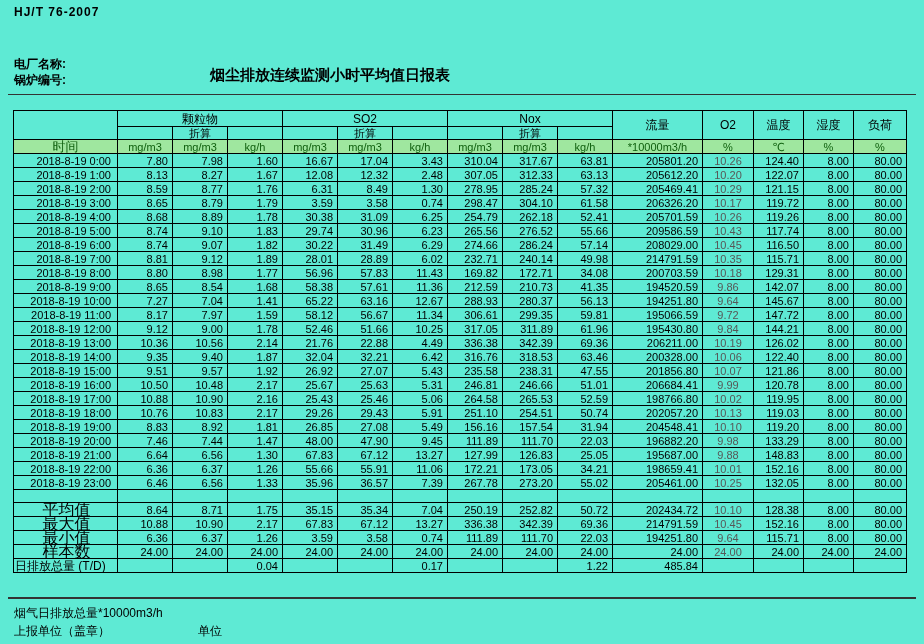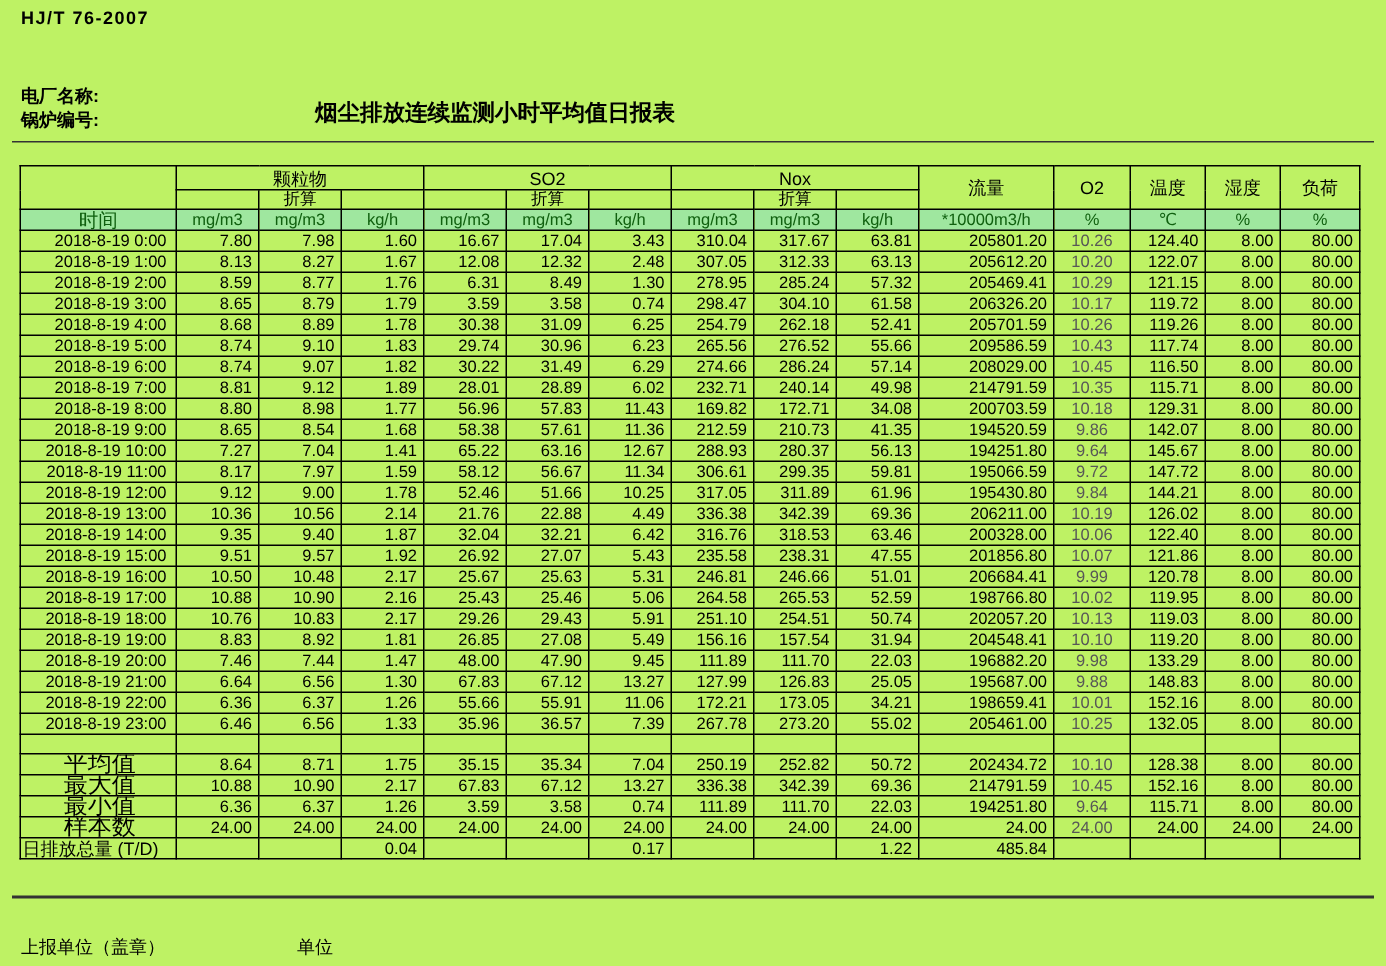--- a/index.html
+++ b/index.html
@@ -1,16 +1,16 @@
 <!DOCTYPE html>
 <html><head>
 <meta charset="utf-8">
 <style>
   html,body{margin:0;padding:0;background:#fff;}
-  #page{position:relative;width:924px;height:644px;background:#bef264;overflow:hidden;
+  #page{position:relative;width:924px;height:644px;background:#5eead4;overflow:hidden;
         font-family:"Liberation Sans","DejaVu Sans",sans-serif;color:#000;}
   .abs{position:absolute;white-space:nowrap;}
   .bold{font-weight:bold;}
   #std-code{left:14px;top:5px;font-size:12px;letter-spacing:1px;}
   #title{left:0;top:26px;width:660px;text-align:center;font-size:15px;margin-top:40px;}
   #plant{left:14px;top:56px;font-size:12px;}
   #boiler{left:14px;top:72px;font-size:12px;}
   #date{left:430px;top:76px;width:270px;text-align:center;font-size:12px;}
   .rule{position:absolute;background:#333;}
   #rule-top{left:8px;top:94px;width:908px;height:1px;}
@@ -611,16 +611,17 @@
           <td class="t-num">485.84</td>
           <td class="t-o2"></td>
           <td class="t-num"></td>
           <td class="t-num"></td>
           <td class="t-num"></td>
         </tr>
       </tbody>
   </table>
 
   <div id="rule-bottom" class="rule"></div>
+  <div id="flue-total" class="abs">烟气日排放总量*10000m3/h</div>
   <div id="report-unit" class="abs">上报单位（盖章）</div>
   <div id="unit-label" class="abs">单位</div>
 
 </div>
 
 </body></html>

